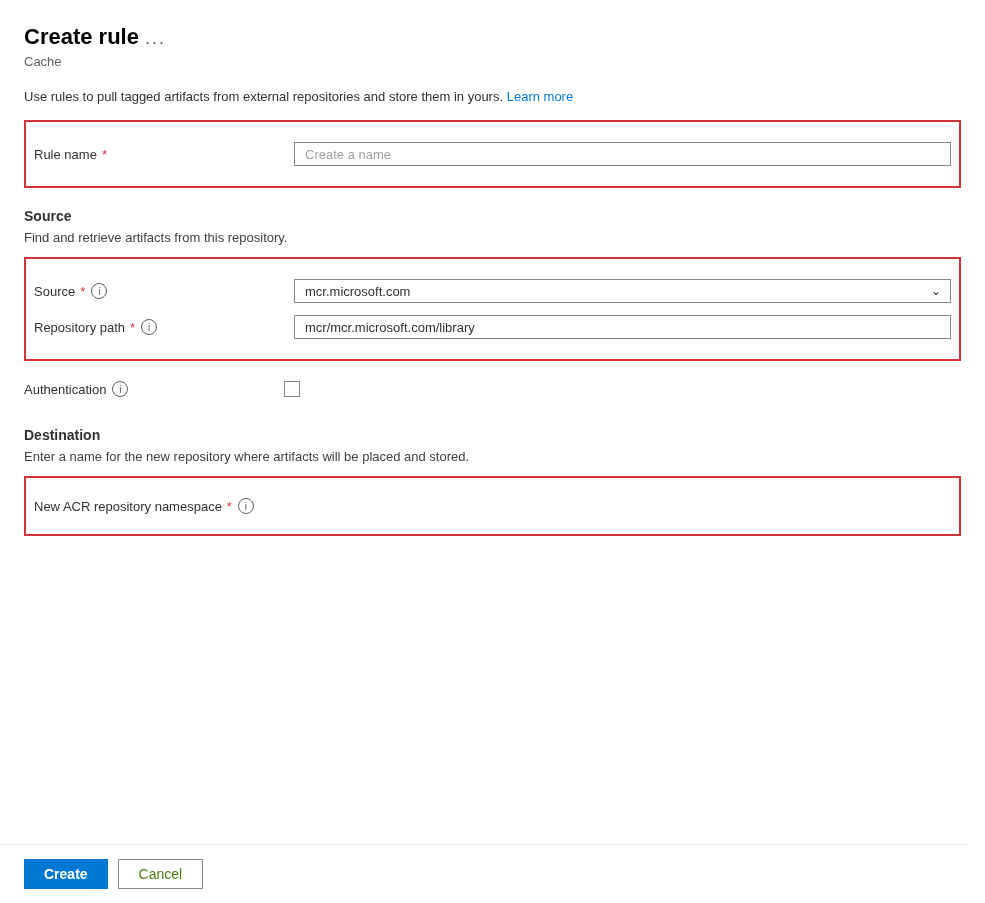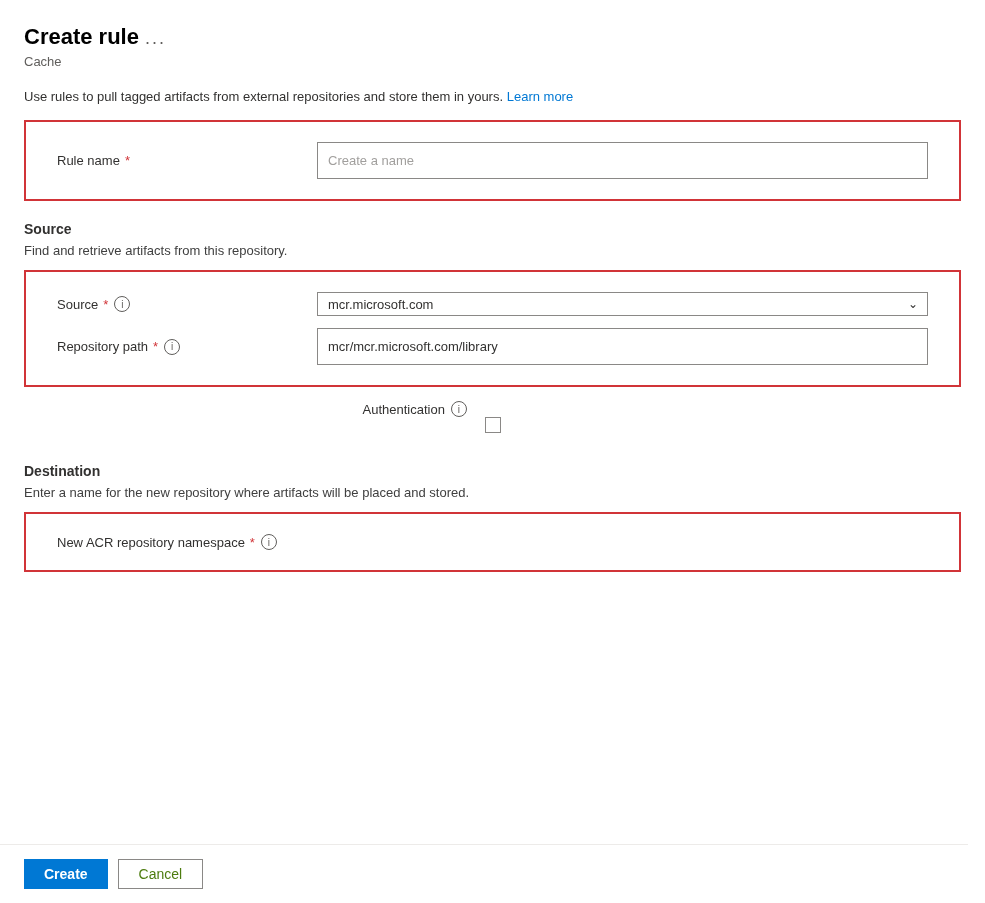--- a/index.html
+++ b/index.html
@@ -39,22 +39,22 @@
       color: #323130;
       margin-bottom: 16px;
     }
     .description a {
       color: #0078d4;
       text-decoration: none;
     }
     
     .red-border-section {
       border: 2px solid #d13438;
-      padding: 14px 31px;
-      margin-bottom: 4px;
+      padding: 14px 8px;
+      margin-bottom: 10px;
     }
     
     .form-row {
       display: flex;
       align-items: center;
       padding: 6px 0;
     }
     .form-label {
       width: 260px;
       min-width: 260px;
@@ -76,21 +76,21 @@
       height: 16px;
       border: 1px solid #605e5c;
       border-radius: 50%;
       font-size: 10px;
       color: #605e5c;
       cursor: default;
       margin-left: 2px;
     }
     .form-control {
       flex: 1;
-      height: 37px;
+      height: 24px;
       border: 1px solid #8a8886;
       padding: 0 10px;
       font-size: 13px;
       color: #323130;
       outline: none;
       background: #fff;
     }
     .form-control::placeholder {
       color: #a19f9d;
     }
@@ -143,21 +143,20 @@
     }
     .section-desc {
       font-size: 13px;
       color: #404040;
       margin-bottom: 12px;
     }
     .auth-row {
       display: flex;
       align-items: center;
       padding: 10px 0;
-      flex-direction: column;
     }
     
     .bottom-bar {
       position: absolute;
       bottom: 0;
       left: 0;
       right: 17px;
       border-top: 1px solid #edebe9;
       padding: 14px 24px;
       display: flex;

